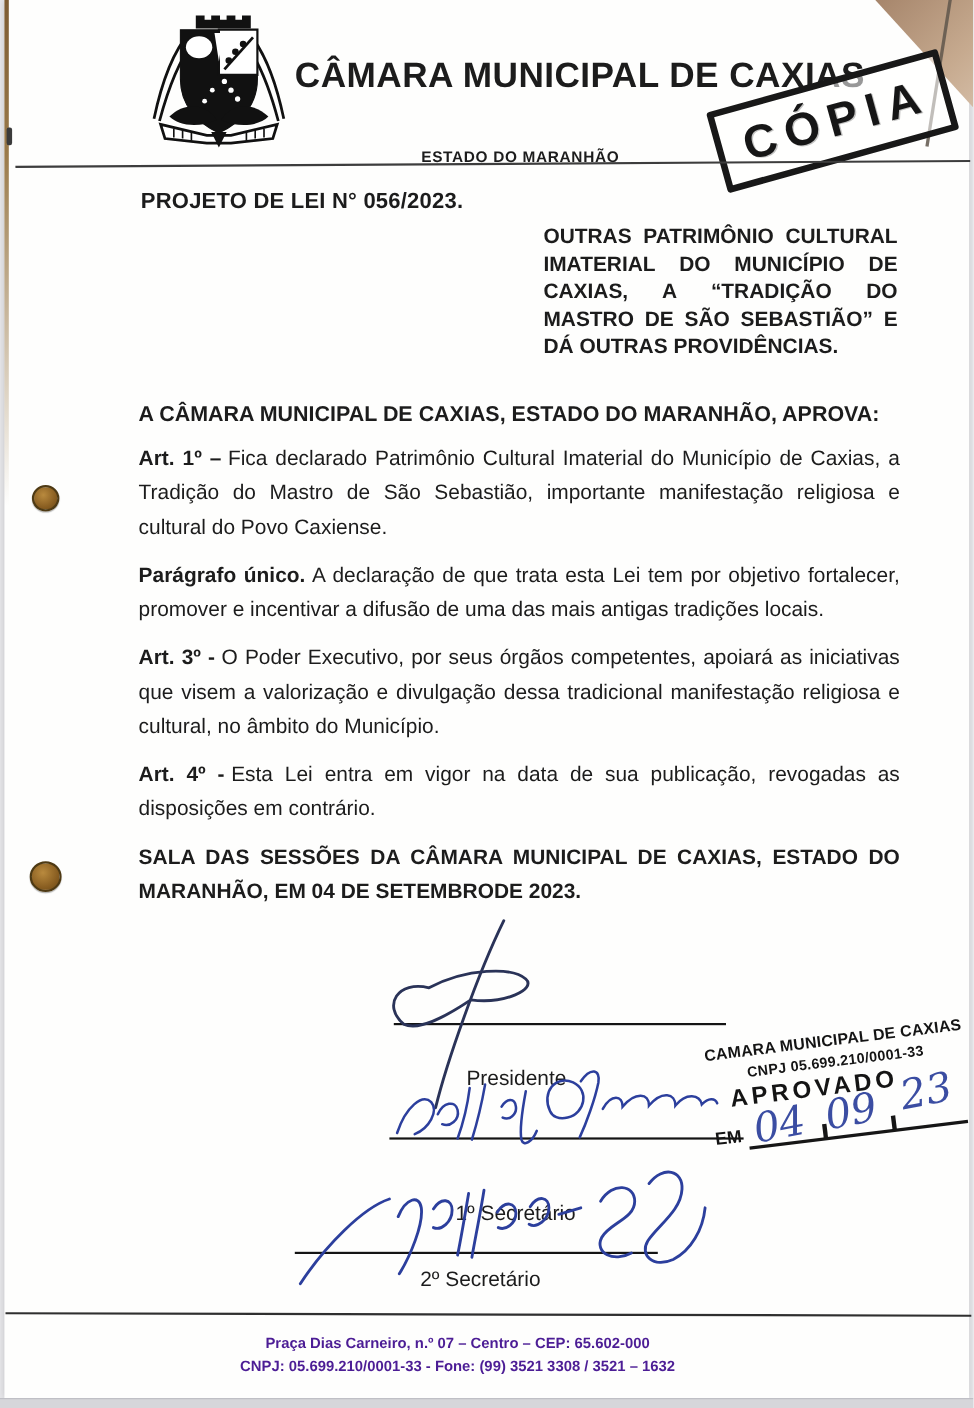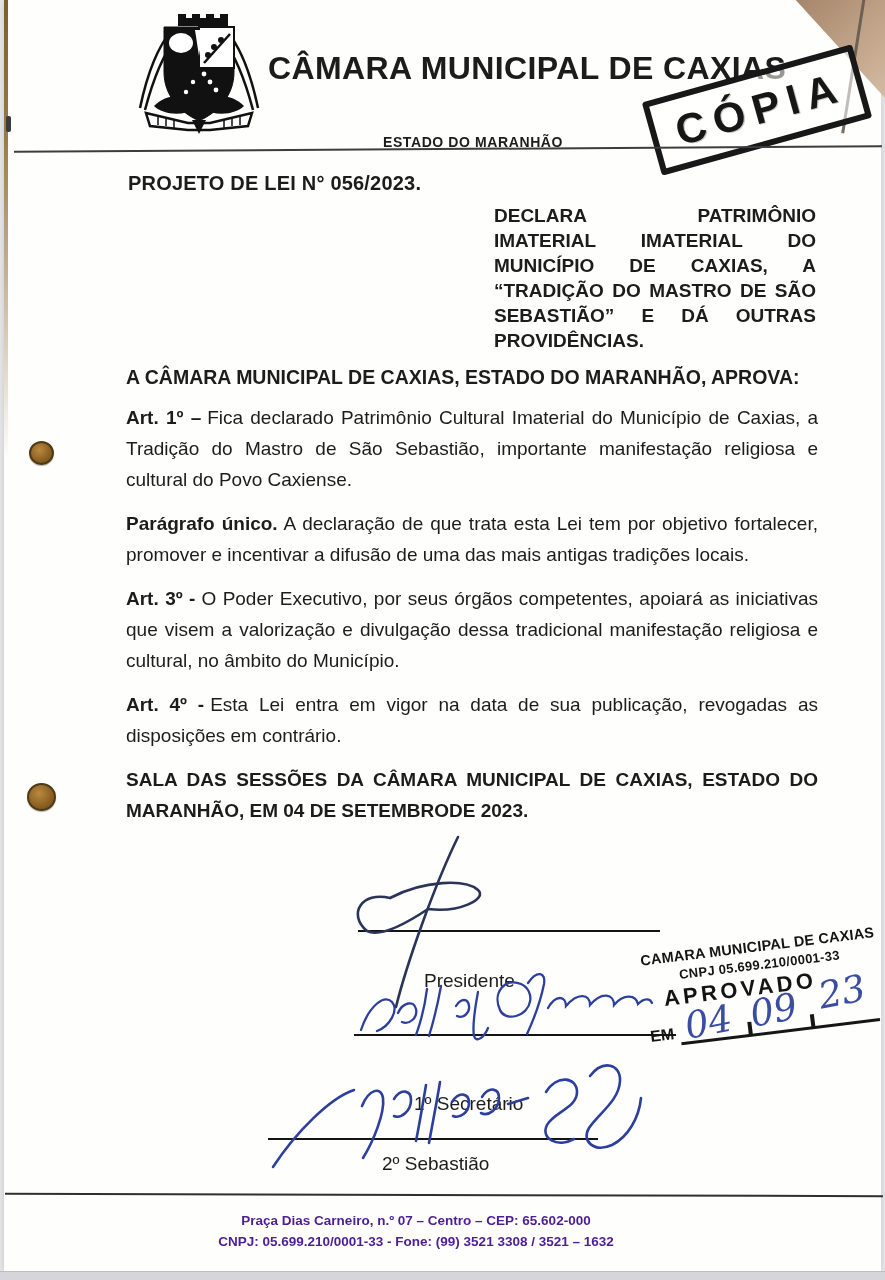--- a/index.html
+++ b/index.html
@@ -113,39 +113,39 @@
   <div class="h-title">CÂMARA MUNICIPAL DE CAXIAS</div>
   <div class="h-sub">ESTADO DO MARANHÃO</div>
 
   <div class="copia">
     <span>CÓPIA</span>
   </div>
 
   <div class="rule-top"></div>
 
   <div class="proj">PROJETO DE LEI N° 056/2023.</div>
-  <div class="ementa">DECLARA PATRIMÔNIO IMATERIAL IMATERIAL DO MUNICÍPIO DE CAXIAS, A “TRADIÇÃO DO MASTRO DE SÃO SEBASTIÃO” E DÁ OUTRAS PROVIDÊNCIAS.</div>
+  <div class="ementa">OUTRAS PATRIMÔNIO CULTURAL IMATERIAL DO MUNICÍPIO DE CAXIAS, A “TRADIÇÃO DO MASTRO DE SÃO SEBASTIÃO” E DÁ OUTRAS PROVIDÊNCIAS.</div>
   <div class="preamble">A CÂMARA MUNICIPAL DE CAXIAS, ESTADO DO MARANHÃO, APROVA:</div>
 
   <div class="bodytext">
     <p><b class="lead">Art. 1º –</b><span>Fica declarado Patrimônio Cultural Imaterial do Município de Caxias, a Tradição do Mastro de São Sebastião, importante manifestação religiosa e cultural do Povo Caxiense.</span></p>
     <p><b class="lead">Parágrafo único.</b><span>A declaração de que trata esta Lei tem por objetivo fortalecer, promover e incentivar a difusão de uma das mais antigas tradições locais.</span></p>
     <p><b class="lead">Art. 3º -</b><span>O Poder Executivo, por seus órgãos competentes, apoiará as iniciativas que visem a valorização e divulgação dessa tradicional manifestação religiosa e cultural, no âmbito do Município.</span></p>
     <p><b class="lead">Art. 4º -</b><span>Esta Lei entra em vigor na data de sua publicação, revogadas as disposições em contrário.</span></p>
     <p class="closing">SALA DAS SESSÕES DA CÂMARA MUNICIPAL DE CAXIAS, ESTADO DO MARANHÃO, EM 04 DE SETEMBRODE 2023.</p>
   </div>
 
   <div class="sig-line" style="left:358px;top:930px;width:302px;"></div>
   <div class="sig-label" style="left:424px;top:946px;margin-top:24px;">Presidente</div>
 
   <div class="sig-line" style="left:354px;top:1034px;width:322px;"></div>
   <div class="sig-label" style="left:414px;top:1049px;margin-top:44px;">1º Secretário</div>
 
   <div class="sig-line" style="left:268px;top:1138px;width:330px;"></div>
-  <div class="sig-label" style="left:382px;top:1153px;">2º Sebastião</div>
+  <div class="sig-label" style="left:382px;top:1153px;">2º Secretário</div>
 
   <svg class="ink" width="885" height="1280" viewBox="0 0 885 1280">
     <g stroke="#2a3358" stroke-width="2.6" fill="none" stroke-linecap="round">
       <path d="M 396,1007 C 406,966 434,886 458,837"></path>
       <path d="M 367,931 C 347,914 362,891 390,898 C 424,880 466,879 478,890 C 488,899 459,913 428,909 C 407,923 381,938 367,931"></path>
     </g>
     <g stroke="#2c3f9d" stroke-width="2.3" fill="none" stroke-linecap="round">
       <path d="M 361,1030 C 369,1006 384,994 392,1002 C 399,1010 390,1026 377,1031"></path>
       <path d="M 398,1013 C 403,1002 414,1000 416,1009 C 418,1018 409,1025 402,1022"></path>
       <path d="M 427,989 C 425,1005 420,1024 416,1035"></path>

